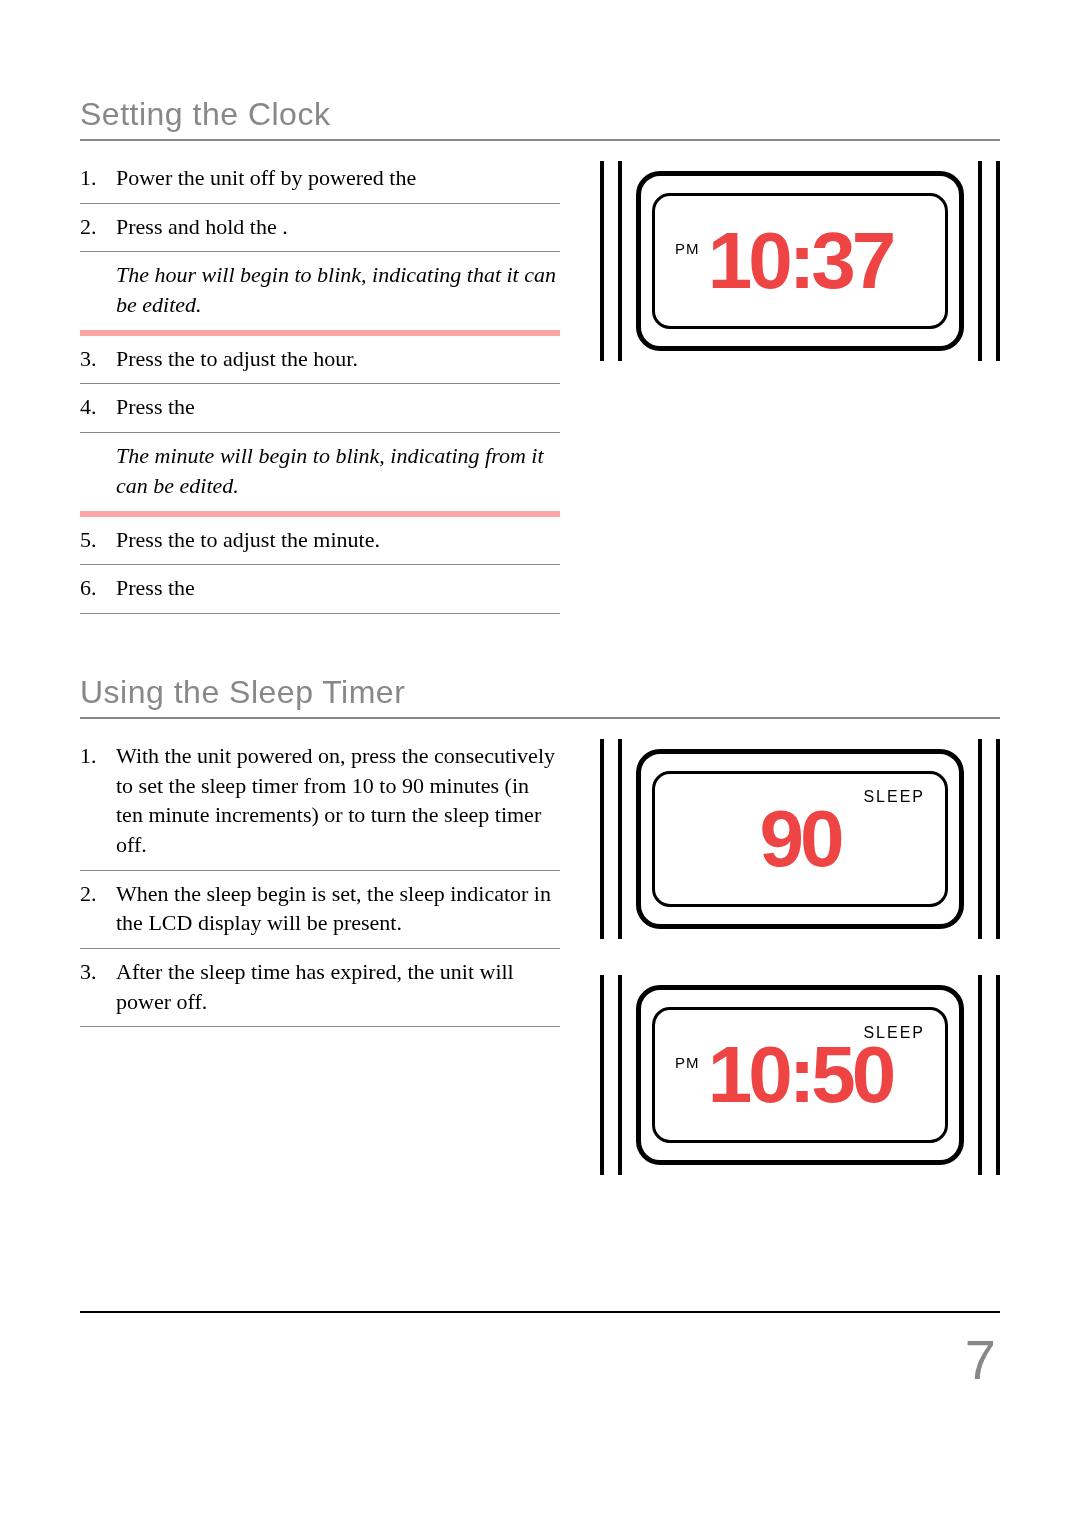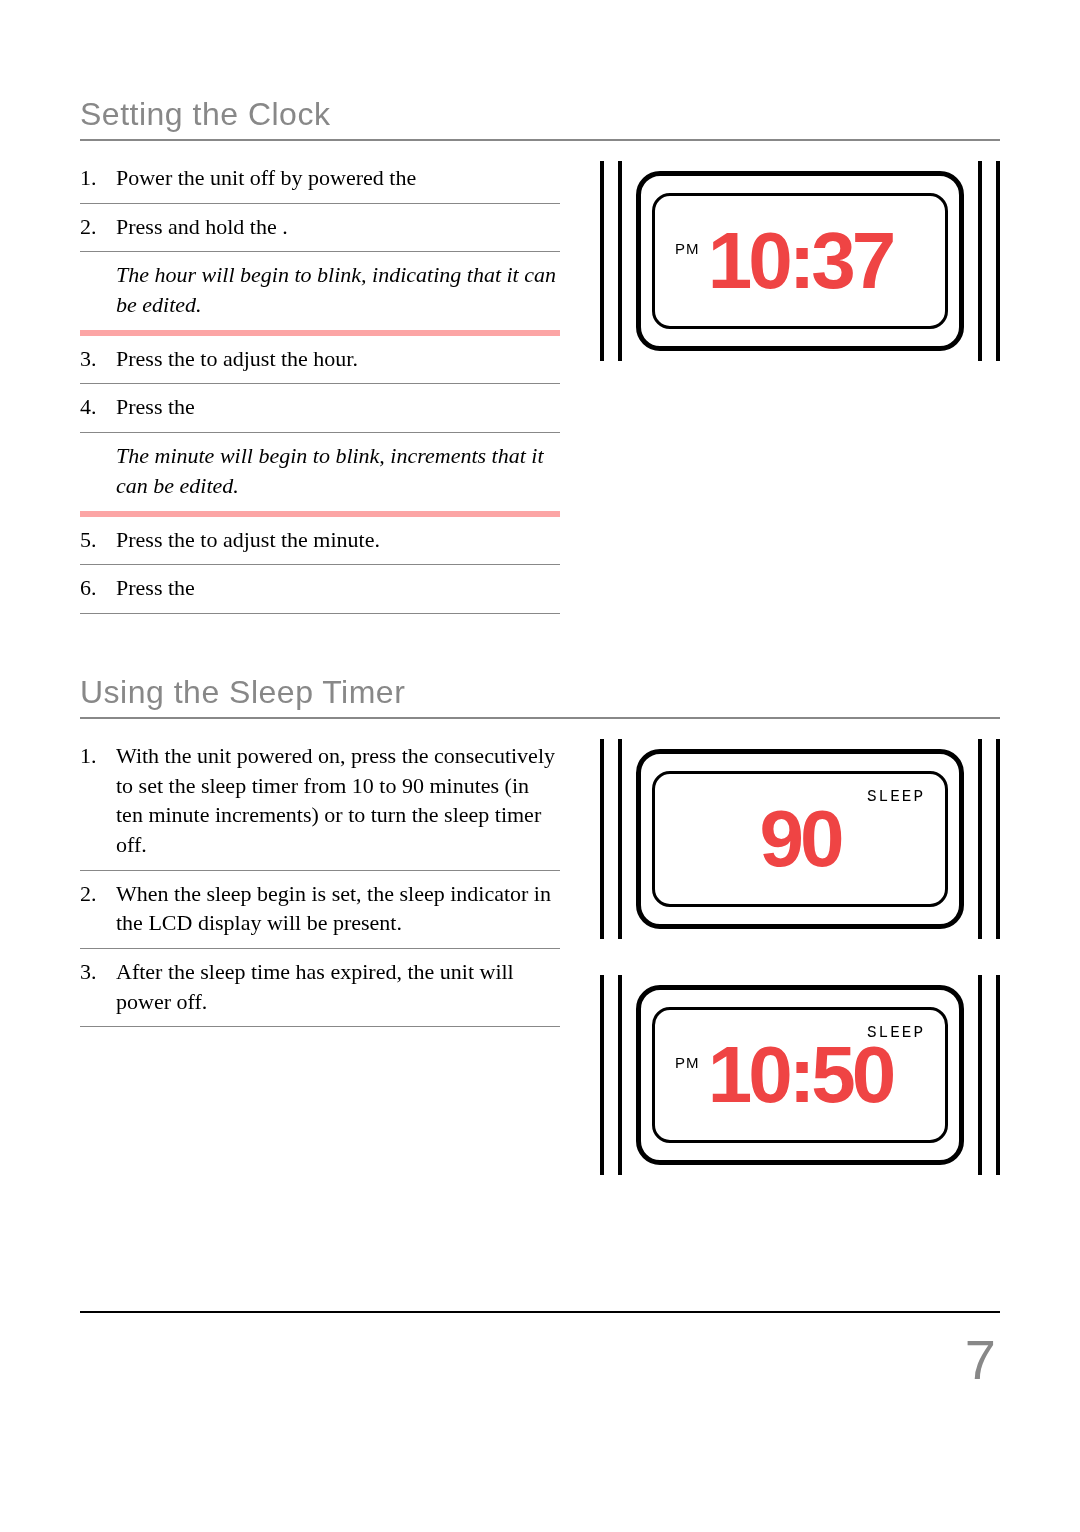--- a/index.html
+++ b/index.html
@@ -86,21 +86,21 @@
     color:#ef4444;
     line-height:1;
   }
   .lcd-pm{
     position:absolute;left:20px;top:44px;
     font-family:Arial,Helvetica,sans-serif;
     font-size:15px;letter-spacing:1px;
   }
   .lcd-sleep{
     position:absolute;right:20px;top:14px;
-    font-family:Liberation Mono, monospace;
+    font-family:Liberation Sans, sans-serif;
     font-size:16px;letter-spacing:2px;
   }
   .footer-rule{
     border:none;border-top:2px solid #000;
     margin:100px 0 14px 0;
   }
   .page-number{
     font-family:Arial,Helvetica,sans-serif;
     font-size:56px;color:#888;font-weight:300;
     text-align:right;
@@ -140,21 +140,21 @@
             <span class="step-body">Press the                                      to adjust the hour.</span>
           </div>
         </li>
         <li>
           <div class="step-row">
             <span class="step-num">4.</span>
             <span class="step-body">Press the</span>
           </div>
         </li>
       </ol>
-      <div class="note">The minute will begin to blink, increments that it can be edited.</div>
+      <div class="note">The minute will begin to blink, indicating from it can be edited.</div>
       <ol class="steps">
         <li>
           <div class="step-row">
             <span class="step-num">5.</span>
             <span class="step-body">Press the                                      to adjust the minute.</span>
           </div>
         </li>
         <li>
           <div class="step-row">
             <span class="step-num">6.</span>

